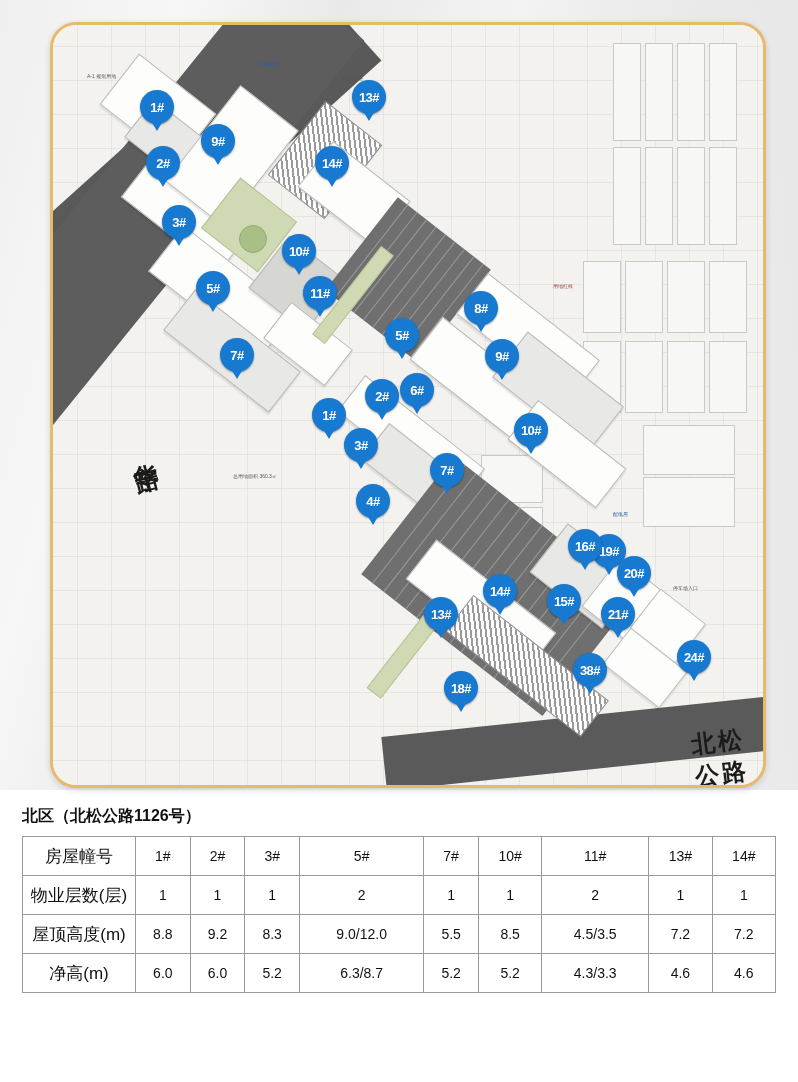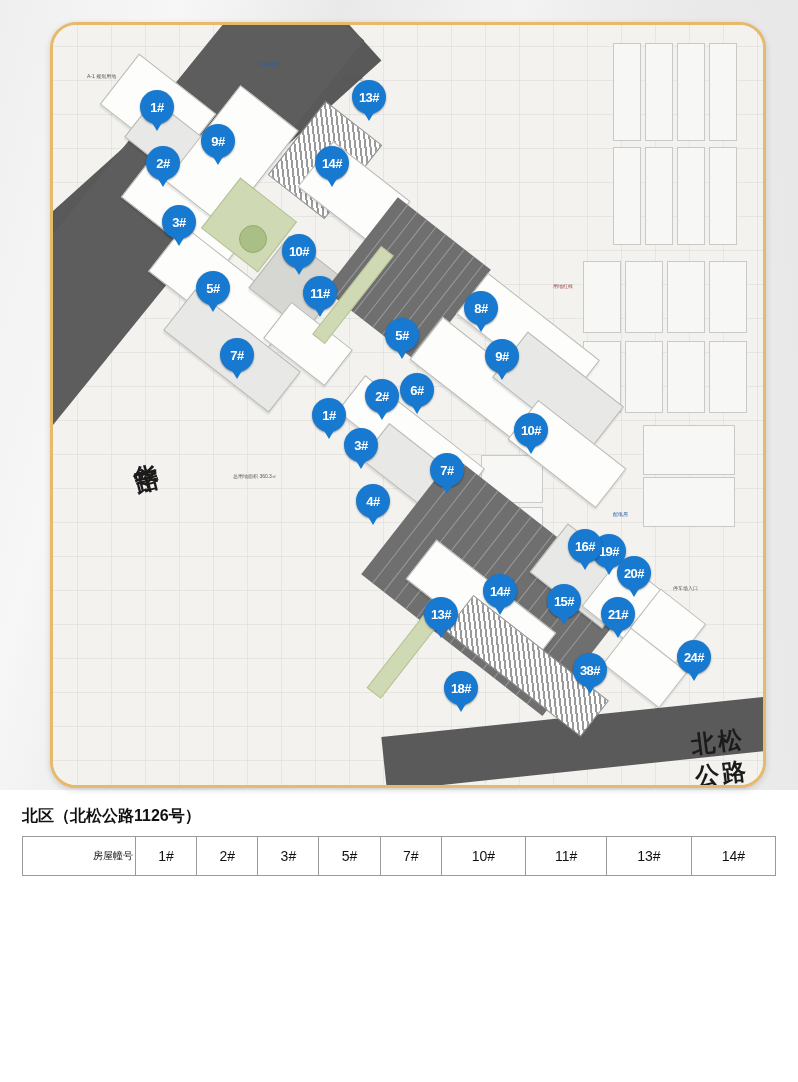--- a/index.html
+++ b/index.html
@@ -131,21 +131,21 @@
     font-size:14px;color:#111;
   }
   table.data td{
     border:1px solid #9a9a9a;
     text-align:center;
     height:38px;
     padding:0 2px;
     white-space:nowrap;
   }
   table.data td.rowhead{
-    width:108px;font-size:10px;text-align:right;
+    width:108px;font-size:17px;
   }
 </style>
 </head>
 <body>
 
 <div class="bg-wash"></div>
 
 <div class="map-card">
   <div class="map-inner">
 
@@ -356,14 +356,50 @@
         <td>1#</td>
         <td>2#</td>
         <td>3#</td>
         <td>5#</td>
         <td>7#</td>
         <td>10#</td>
         <td>11#</td>
         <td>13#</td>
         <td>14#</td>
       </tr>
+      <tr>
+        <td class="rowhead"><span>物业层数</span><span>(层)</span></td>
+        <td>1</td>
+        <td>1</td>
+        <td>1</td>
+        <td>2</td>
+        <td>1</td>
+        <td>1</td>
+        <td>2</td>
+        <td>1</td>
+        <td>1</td>
+      </tr>
+      <tr>
+        <td class="rowhead"><span>屋顶高度</span><span>(m)</span></td>
+        <td>8.8</td>
+        <td>9.2</td>
+        <td>8.3</td>
+        <td>9.0/12.0</td>
+        <td>5.5</td>
+        <td>8.5</td>
+        <td>4.5/3.5</td>
+        <td>7.2</td>
+        <td>7.2</td>
+      </tr>
+      <tr>
+        <td class="rowhead"><span>净高</span><span>(m)</span></td>
+        <td>6.0</td>
+        <td>6.0</td>
+        <td>5.2</td>
+        <td>6.3/8.7</td>
+        <td>5.2</td>
+        <td>5.2</td>
+        <td>4.3/3.3</td>
+        <td>4.6</td>
+        <td>4.6</td>
+      </tr>
     </tbody>
 </table>
 
 </body></html>

